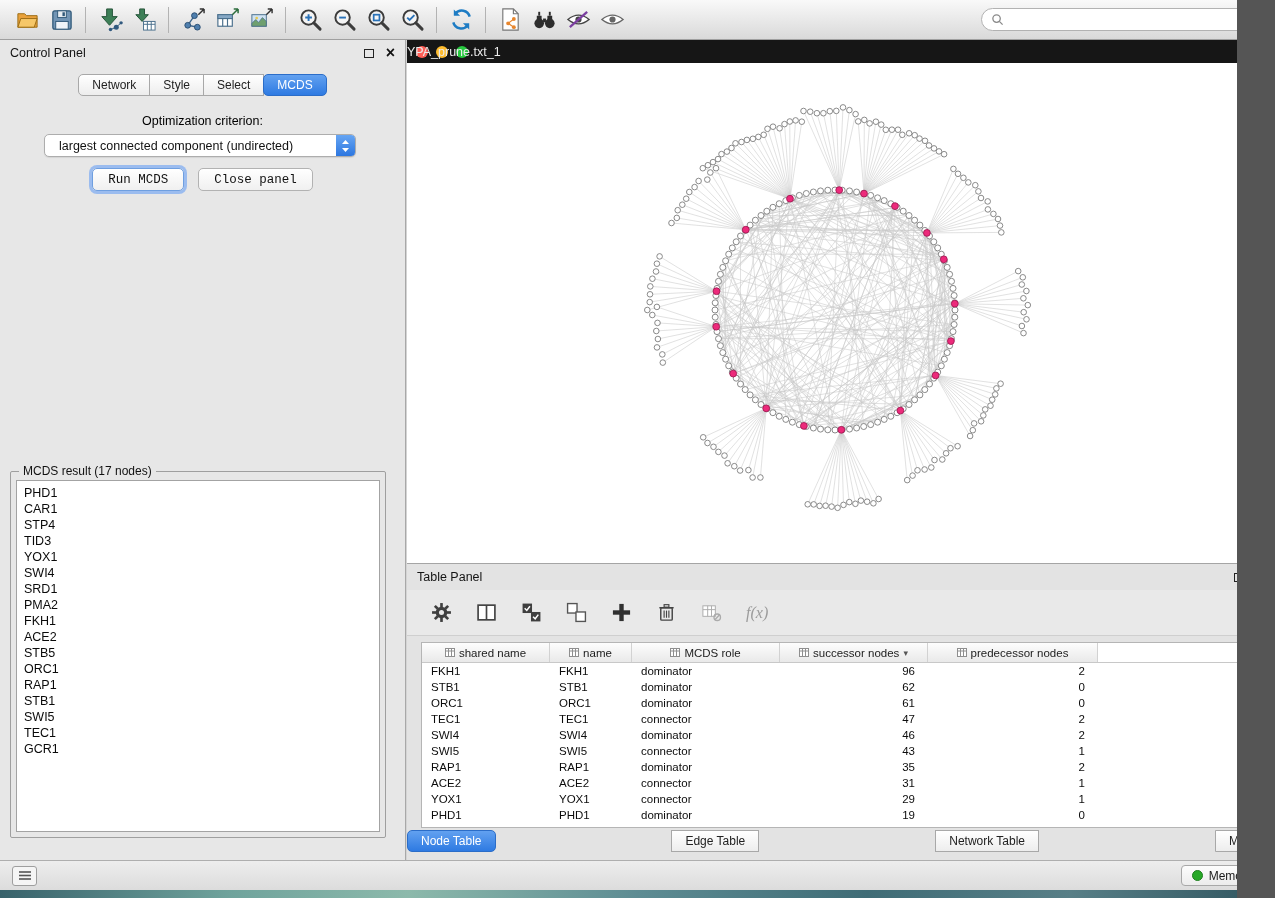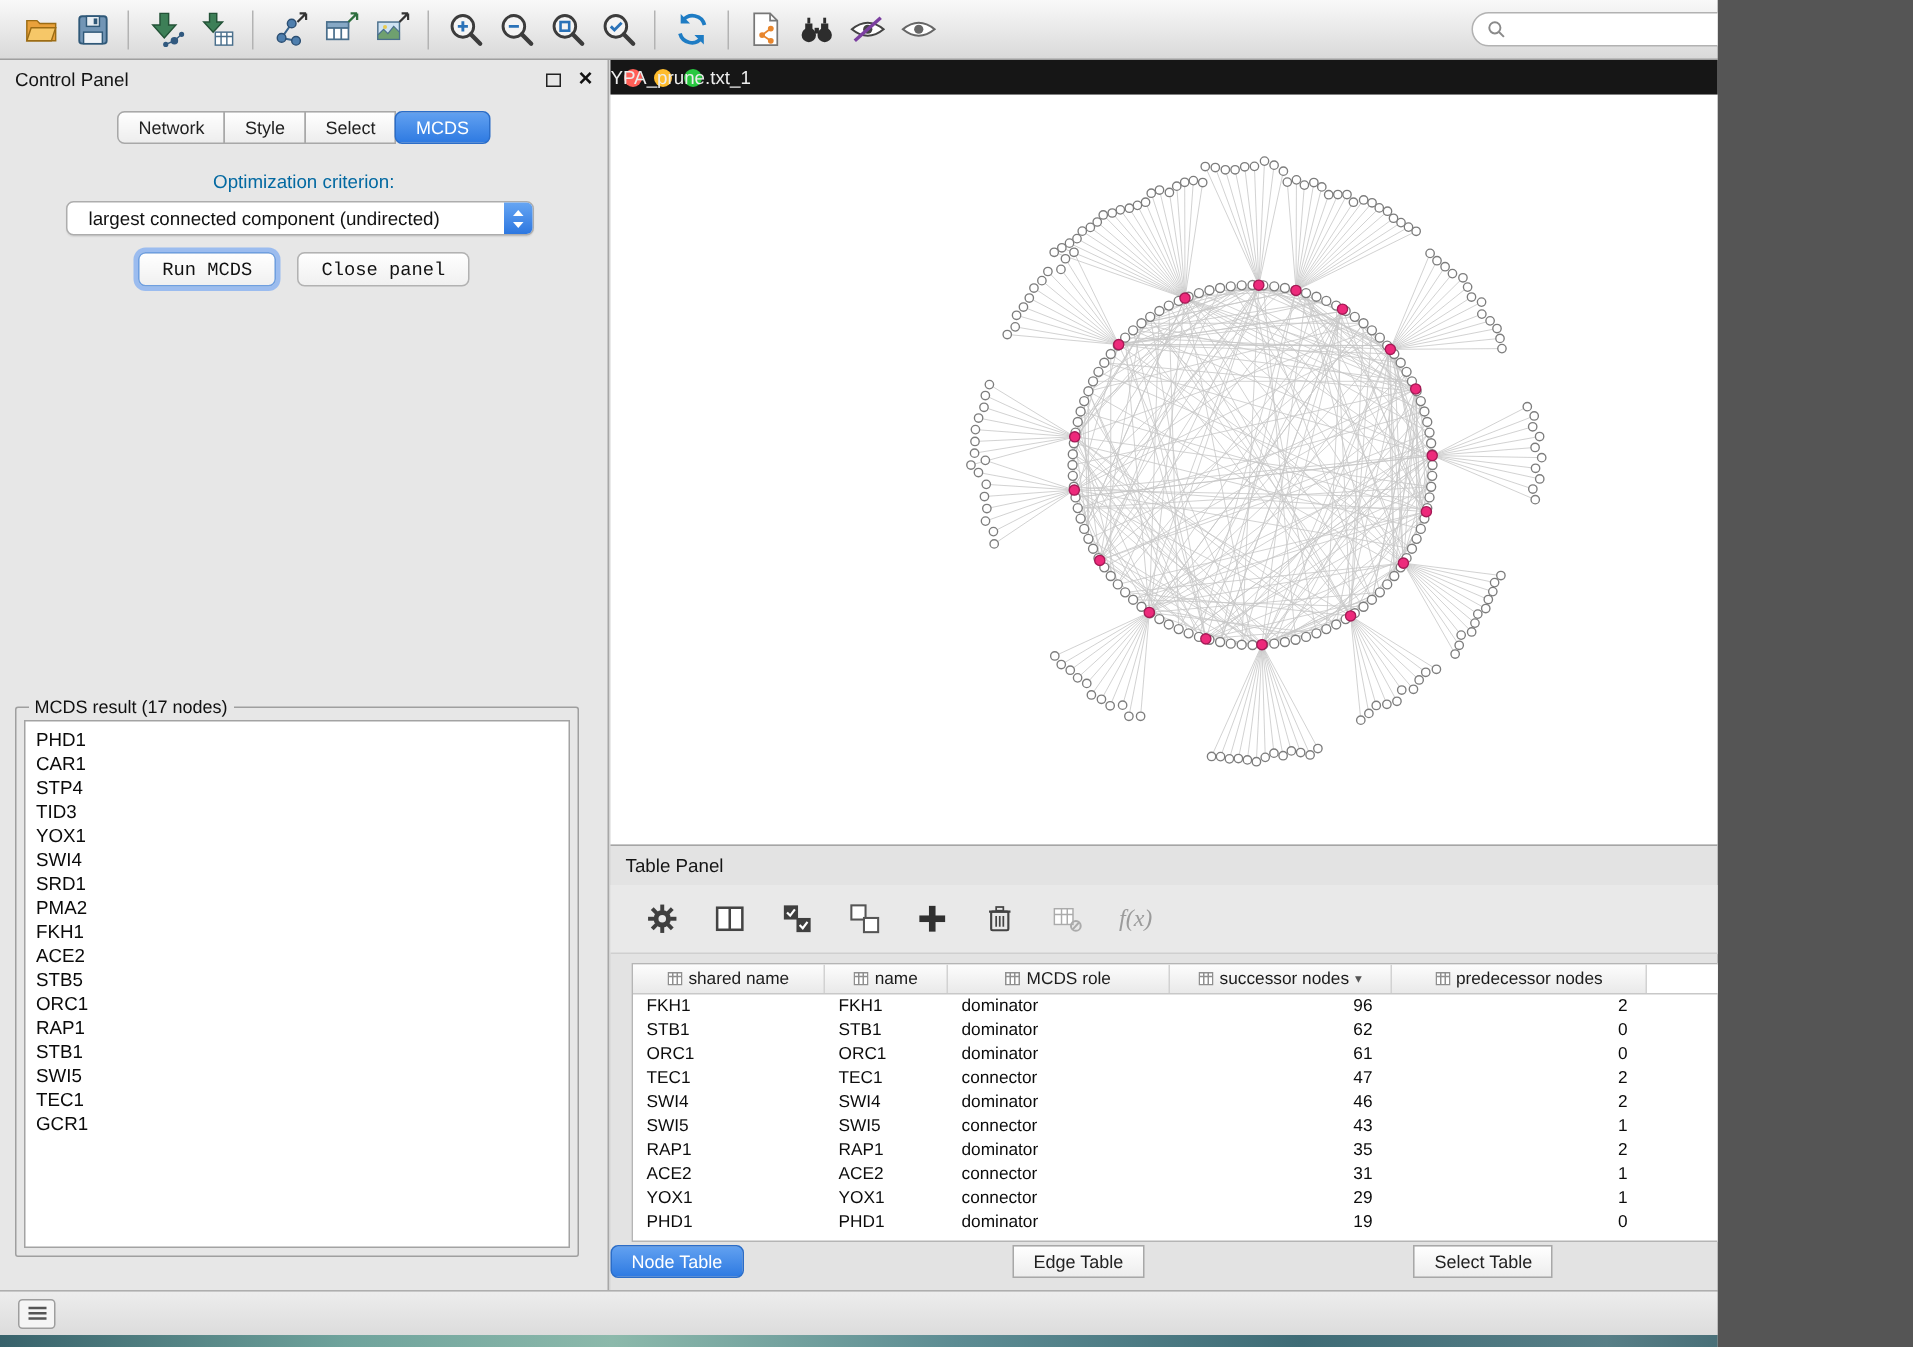--- a/index.html
+++ b/index.html
@@ -1,18 +1,18 @@
 <!DOCTYPE html>
 <html><head>
 <meta charset="utf-8">
 <style>
 *{margin:0;padding:0;box-sizing:border-box}
 html,body{width:1275px;height:898px}
 body{font-family:"Liberation Sans","DejaVu Sans",sans-serif;background:#555}
-.app{position:relative;width:1145px;height:898px;background:#d4d4d4;overflow:hidden}
+.app{position:relative;width:1237px;height:898px;background:#d4d4d4;overflow:hidden}
 
 
 .toolbar{position:absolute;left:0;top:0;width:1275px;height:40px;background:linear-gradient(#f9f9f9,#d9d9d9);border-bottom:1px solid #9f9f9f;display:flex;align-items:center;padding:0 10px}
 .tbtn{width:34px;height:32px;display:flex;align-items:center;justify-content:center;border-radius:4px;cursor:default}
 .tbtn svg{width:25px;height:25px}
 .tsep{width:1px;height:26px;background:#b3b3b3;margin:0 7px}
 .searchbox{margin-left:auto;margin-right:6px;width:278px;height:23px;background:#fff;border:1px solid #b2b2b2;border-radius:12px;display:flex;align-items:center;padding:0 9px;gap:5px}
 .searchbox input{border:none;outline:none;flex:1;font-size:12px;background:transparent;color:#333}
 
 
@@ -21,21 +21,21 @@
 .float-ic{width:10px;height:9px;border:1.5px solid #222;display:inline-block;margin-right:12px}
 .close-ic{font-size:16px;font-weight:700;color:#111;line-height:1}
 
 
 .control-panel{position:absolute;left:0;top:40px;width:406px;height:820px;background:#e7e7e7;border-right:1px solid #a8a8a8}
 .cp-tabs{position:absolute;left:0;right:0;top:34px;display:flex;justify-content:center}
 .seg{font-size:12px;padding:3px 13px;background:linear-gradient(#fff,#ededed);border:1px solid #a8a8a8;margin-left:-1px;color:#222;white-space:nowrap}
 .seg:first-child{border-radius:5px 0 0 5px;margin-left:0}
 .seg:last-child{border-radius:0 5px 5px 0}
 .seg.active{background:linear-gradient(#62a1f0,#2e7ae2);color:#fff;border-color:#2b6dc8;border-radius:5px}
-.opt-label{position:absolute;left:0;right:0;top:74px;text-align:center;font-size:12.5px;color:#0369a1}
+.opt-label{position:absolute;left:0;right:0;top:74px;text-align:center;font-size:12.5px;color:#000000}
 .criterion{position:absolute;left:44px;top:94px;width:312px;height:23px;background:#fff;border:1px solid #adadad;border-radius:5px;display:flex;align-items:center;font-size:12.5px;color:#111;padding-left:14px;box-shadow:0 1px 1px rgba(0,0,0,.08)}
 .crit-cap{margin-left:auto;width:19px;height:100%;border-radius:0 4px 4px 0;background:linear-gradient(#66a5f3,#2d77e0);display:flex;align-items:center;justify-content:center}
 .btn-row{position:absolute;left:0;right:0;top:128px;display:flex;justify-content:center;gap:14px}
 .mac-btn{height:23px;padding:0 15px;font-size:12.5px;font-family:Liberation Mono, monospace;color:#111;background:linear-gradient(#ffffff,#f0f0f0);border:1px solid #b2b2b2;border-radius:5px}
 .mac-btn.focused{box-shadow:0 0 0 3px rgba(105,160,245,.6);border-color:#6f9fe0}
 .result-box{position:absolute;left:10px;top:424px;width:376px;height:374px;border:1px solid #9f9f9f;border-radius:2px}
 .result-box legend{font-size:12px;color:#111;margin-left:8px;padding:0 4px}
 .result-list{position:absolute;left:5px;right:5px;top:2px;bottom:5px;background:#fff;border:1px solid #a3a3a3;overflow:hidden;padding:4px 0}
 .result-item{font-size:12.5px;height:16px;line-height:16px;padding:0 7px;color:#0a0a0a}
 
@@ -1174,21 +1174,21 @@
             <div class="tcell w4 num">0</div>
           </div>
         </div>
       <div class="vscroll">
           <div class="vthumb"></div>
         </div>
     </div>
     <div class="tp-tabs">
         <div class="seg active">Node Table</div>
         <div class="seg">Edge Table</div>
-        <div class="seg">Select Table</div>
+        <div class="seg">Network Table</div>
         <div class="seg">Motifs</div>
       </div>
   </div>
 
   <div class="statusbar">
     <div class="menu-btn">
         <svg width="14" height="11" viewBox="0 0 14 11">
           <line x1="1" y1="2" x2="13" y2="2" stroke="#555" stroke-width="1.6"></line>
           <line x1="1" y1="5.5" x2="13" y2="5.5" stroke="#555" stroke-width="1.6"></line>
           <line x1="1" y1="9" x2="13" y2="9" stroke="#555" stroke-width="1.6"></line>

